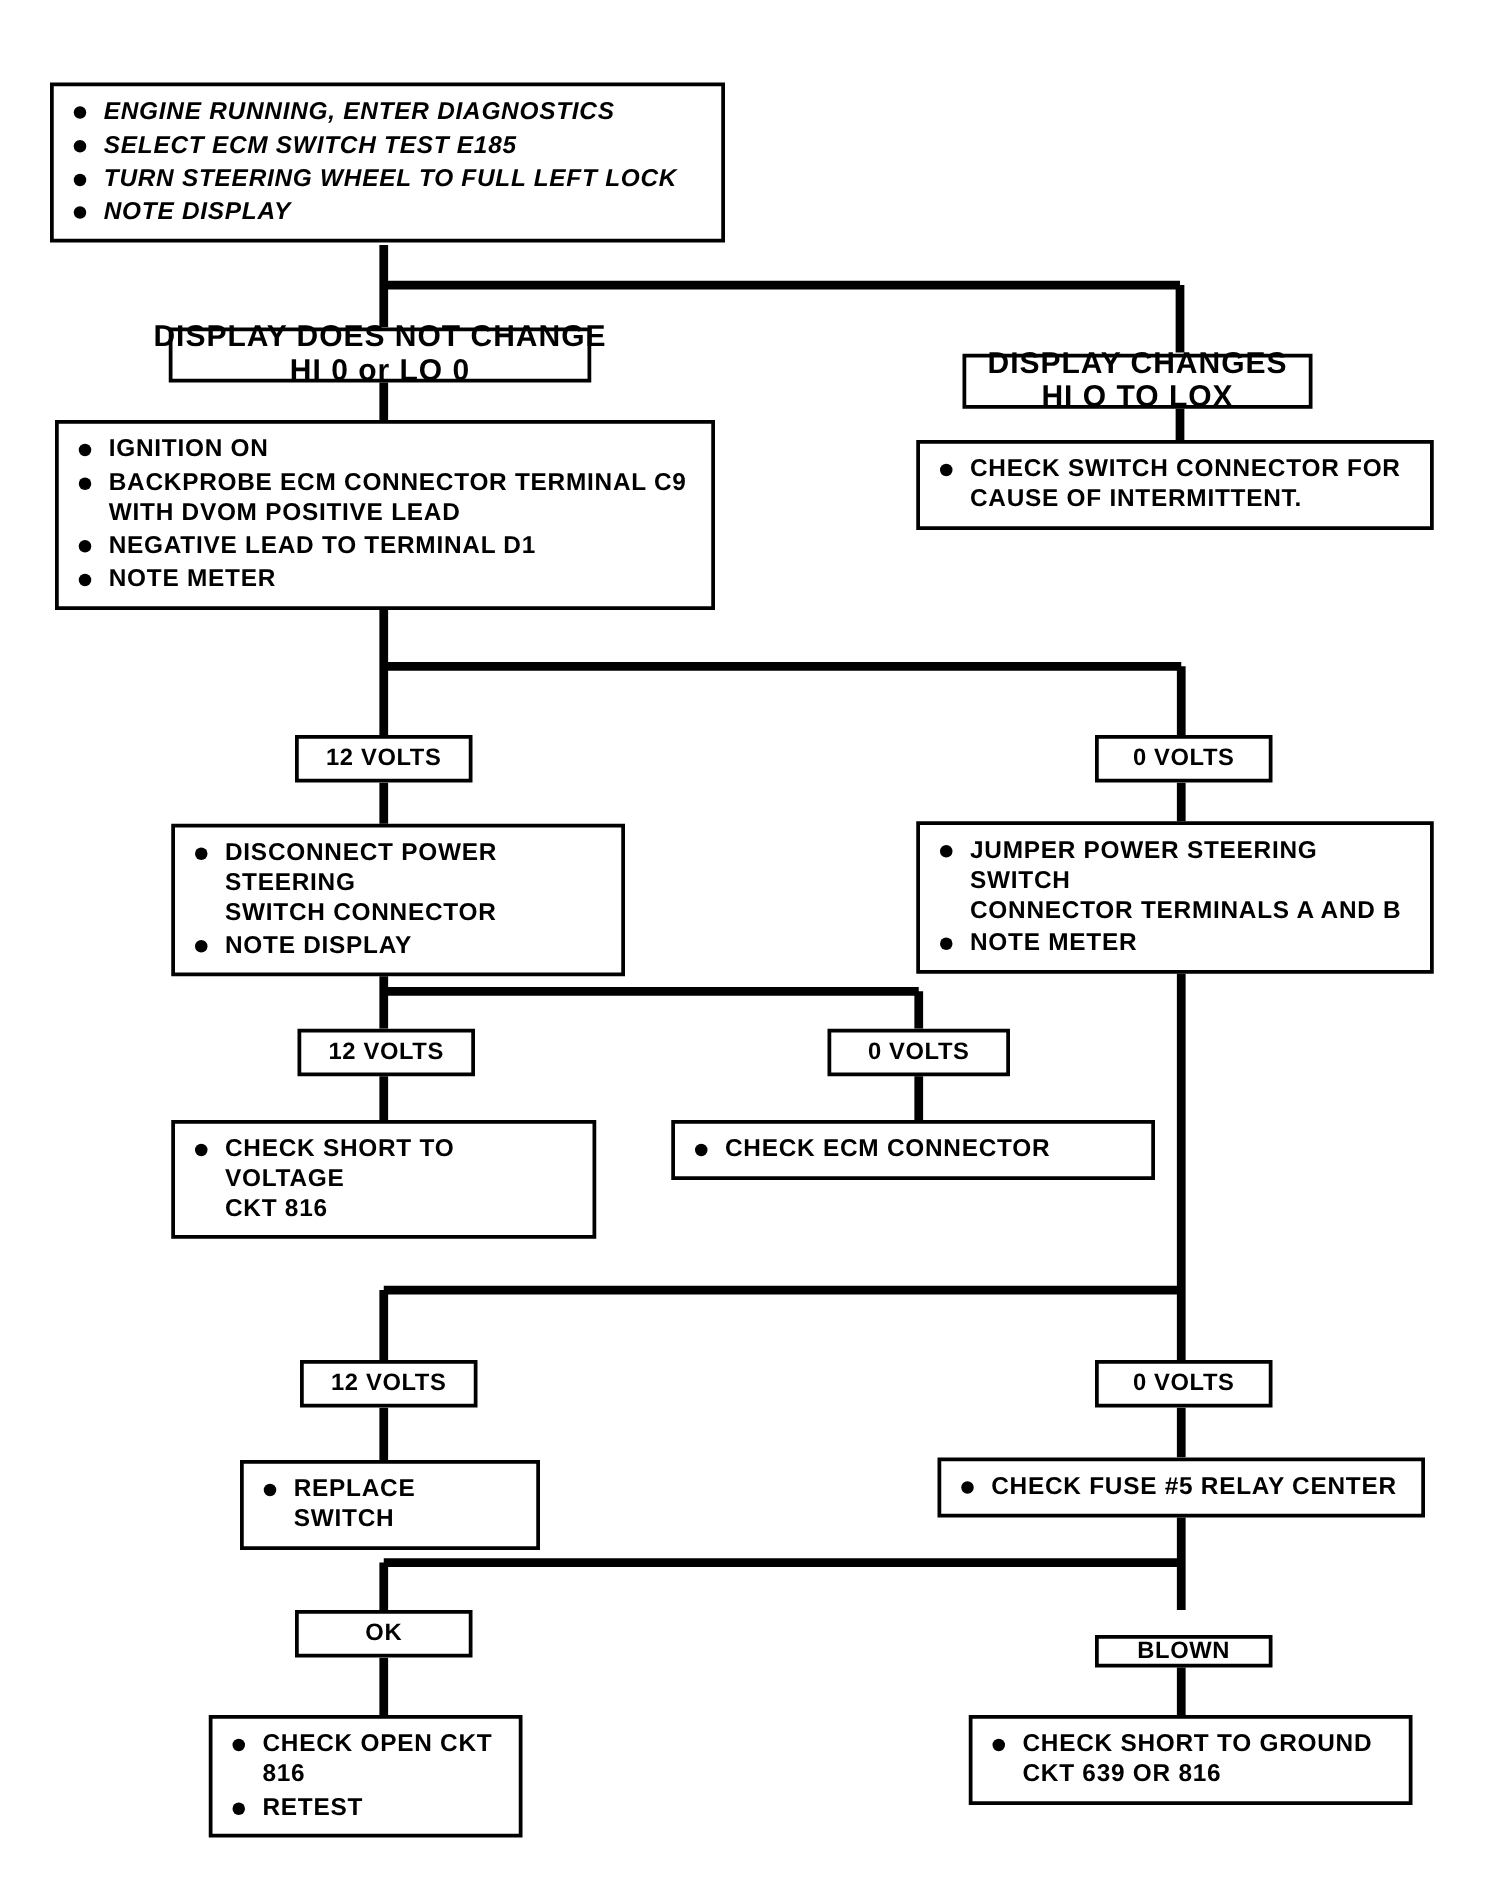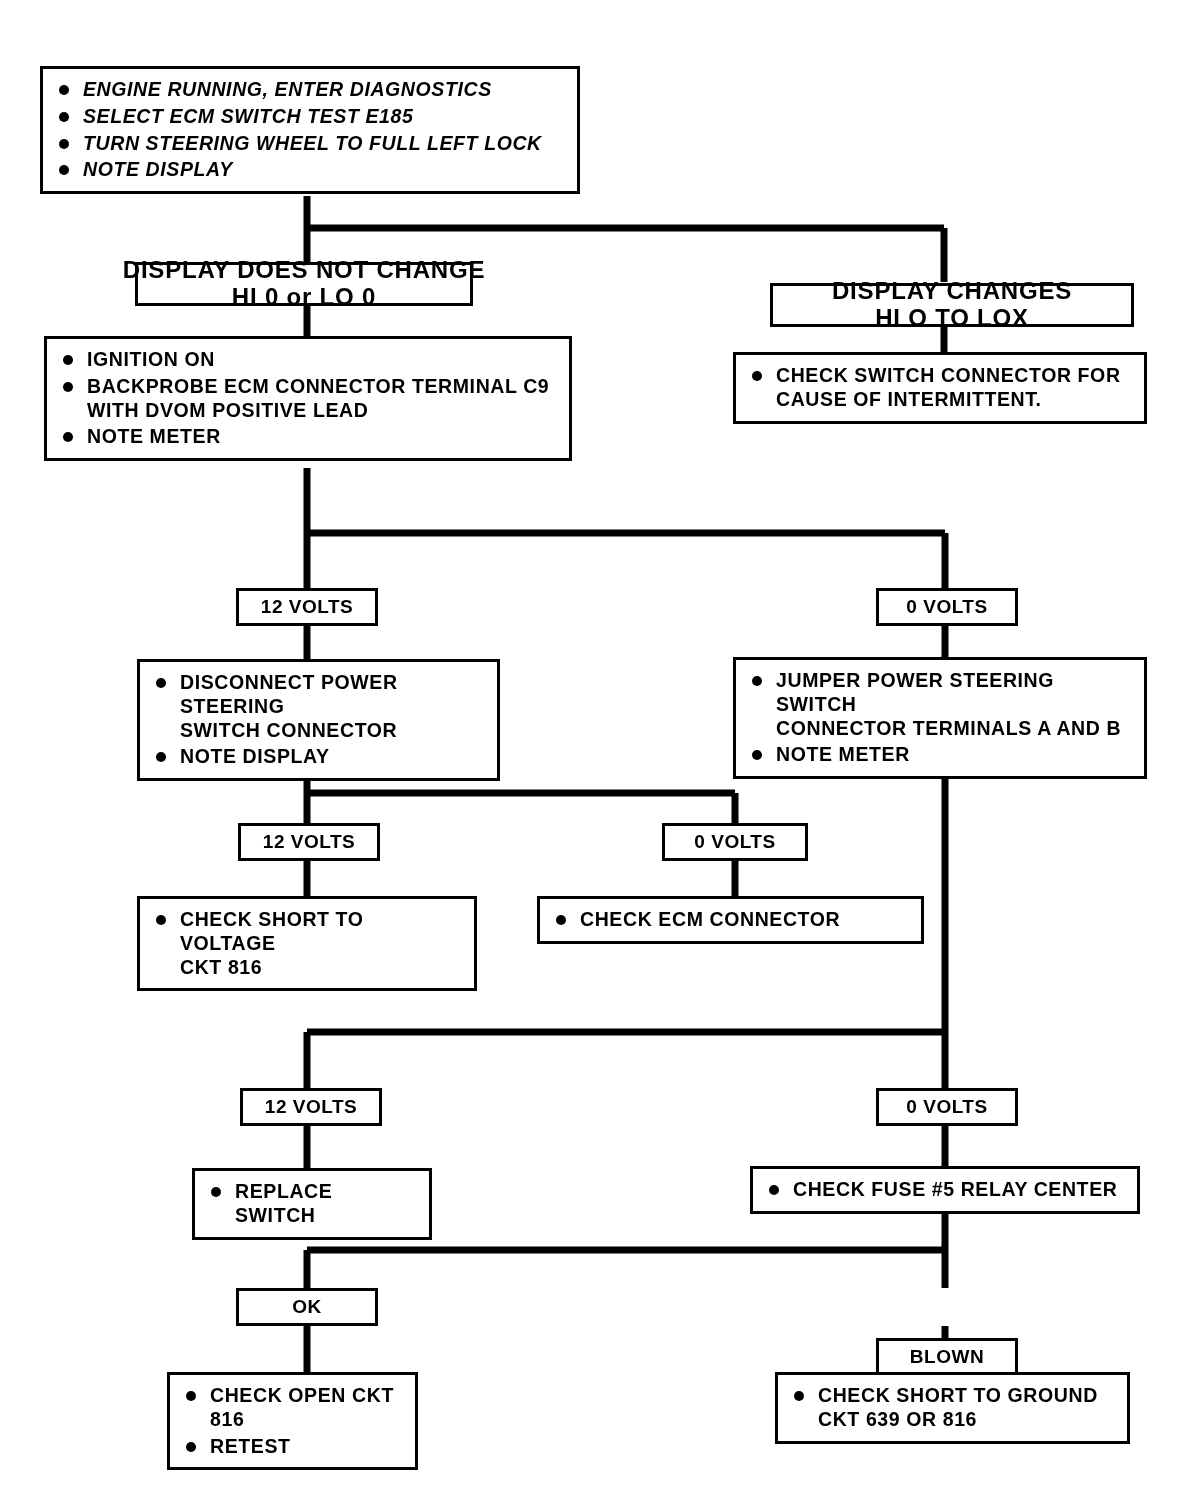--- a/index.html
+++ b/index.html
@@ -149,30 +149,31 @@
       <li>TURN STEERING WHEEL TO FULL LEFT LOCK</li>
       <li>NOTE DISPLAY</li>
     </ul>
   </div>
 
   <div class="node label-node" style="left:135px; top:262px; width:338px; height:44px;">
     <div class="ln">DISPLAY DOES NOT CHANGE</div>
     <div class="ln">HI 0 or LO 0</div>
   </div>
 
-  <div class="node label-node" style="left:770px; top:283px; width:364px; height:44px;">
+  <div class="node label-node" style="left:770px; top:283px; width:280px; height:44px;">
     <div class="ln">DISPLAY CHANGES</div>
     <div class="ln">HI O TO LOX</div>
   </div>
 
   <div class="node list-node" style="left:44px; top:336px; width:528px;">
     <ul>
       <li>IGNITION ON</li>
       <li>BACKPROBE ECM CONNECTOR TERMINAL C9
 WITH DVOM POSITIVE LEAD</li>
+      <li>NEGATIVE LEAD TO TERMINAL D1</li>
       <li>NOTE METER</li>
     </ul>
   </div>
 
   <div class="node list-node" style="left:733px; top:352px; width:414px;">
     <ul>
       <li>CHECK SWITCH CONNECTOR  FOR
 CAUSE OF INTERMITTENT.</li>
     </ul>
   </div>
@@ -239,21 +240,21 @@
   <div class="node list-node" style="left:750px; top:1166px; width:390px;">
     <ul>
       <li>CHECK FUSE #5 RELAY CENTER</li>
     </ul>
   </div>
 
   <div class="node label-node small" style="left:236px; top:1288px; width:142px; height:38px;">
     <div class="ln">OK</div>
   </div>
 
-  <div class="node label-node small" style="left:876px; top:1338px; width:142px; height:38px;">
+  <div class="node label-node small" style="left:876px; top:1308px; width:142px; height:26px;">
     <div class="ln">BLOWN</div>
   </div>
 
   <div class="node list-node" style="left:167px; top:1372px; width:251px;">
     <ul>
       <li>CHECK OPEN CKT 816</li>
       <li>RETEST</li>
     </ul>
   </div>
 

